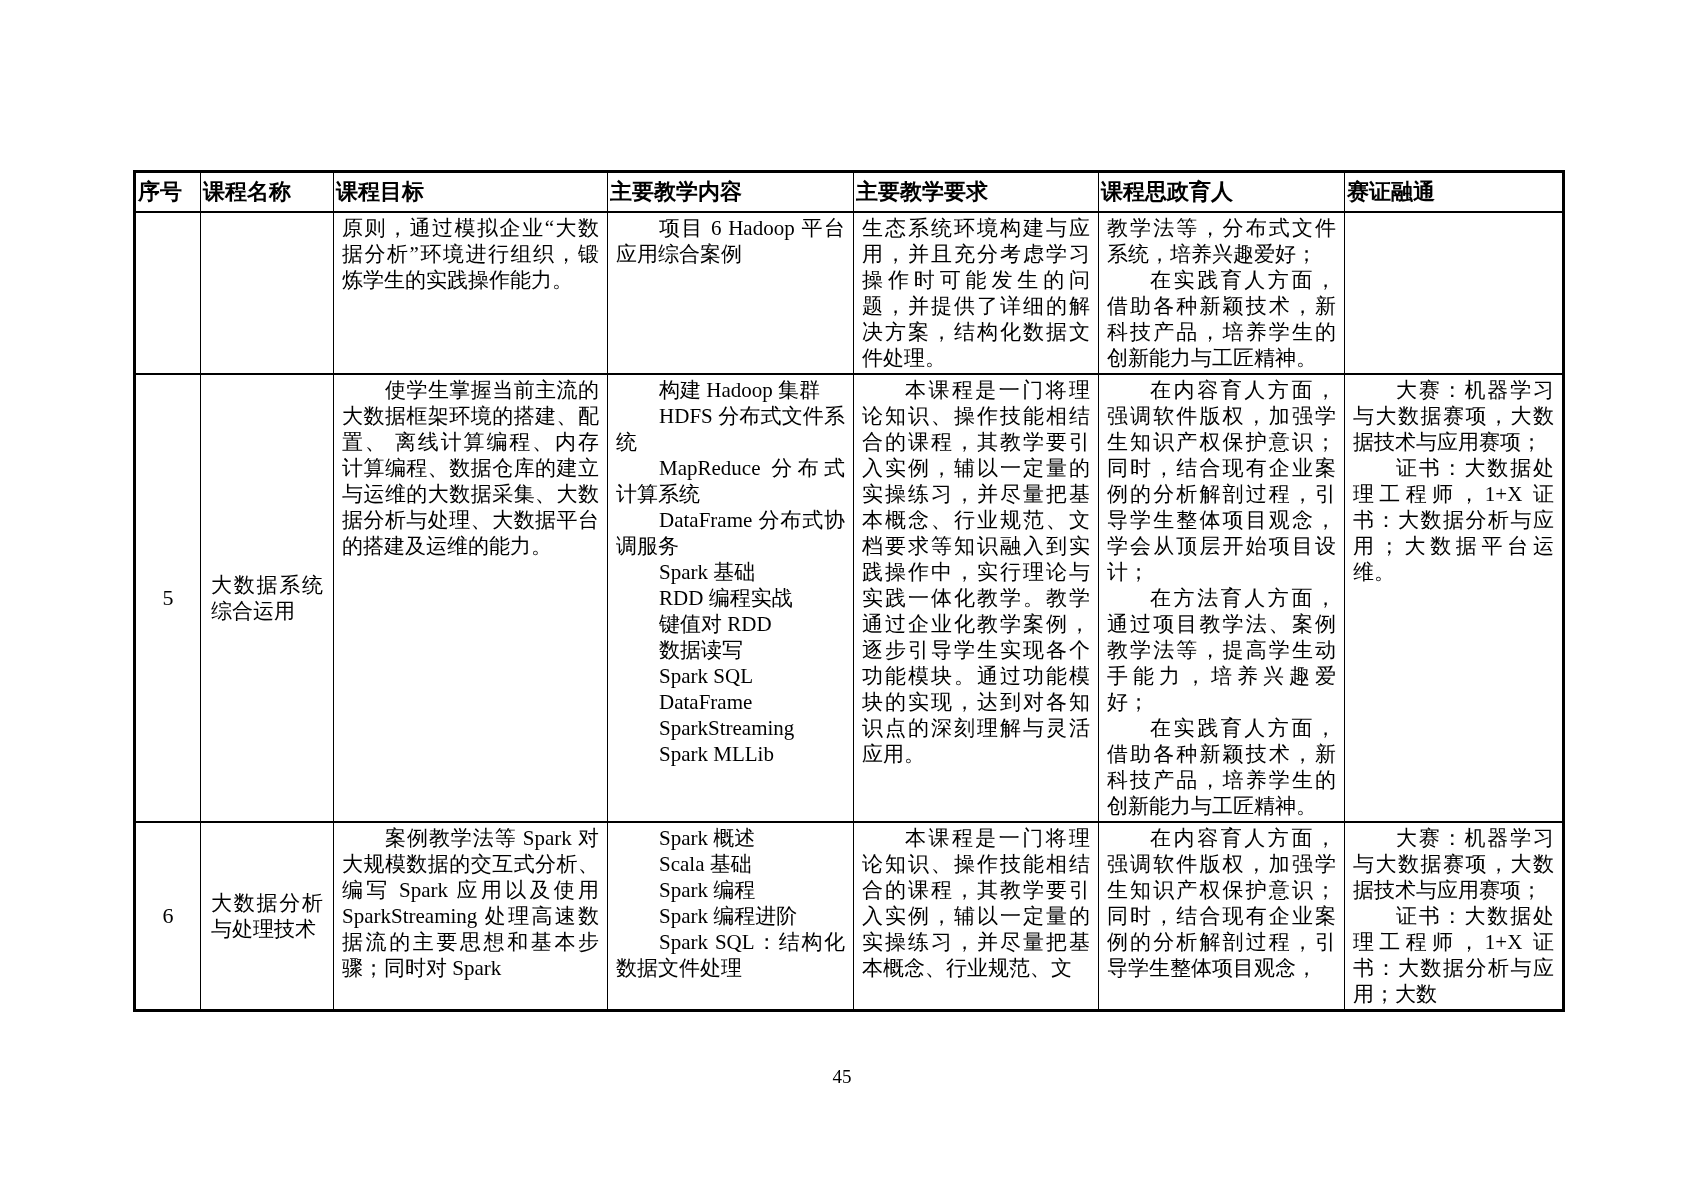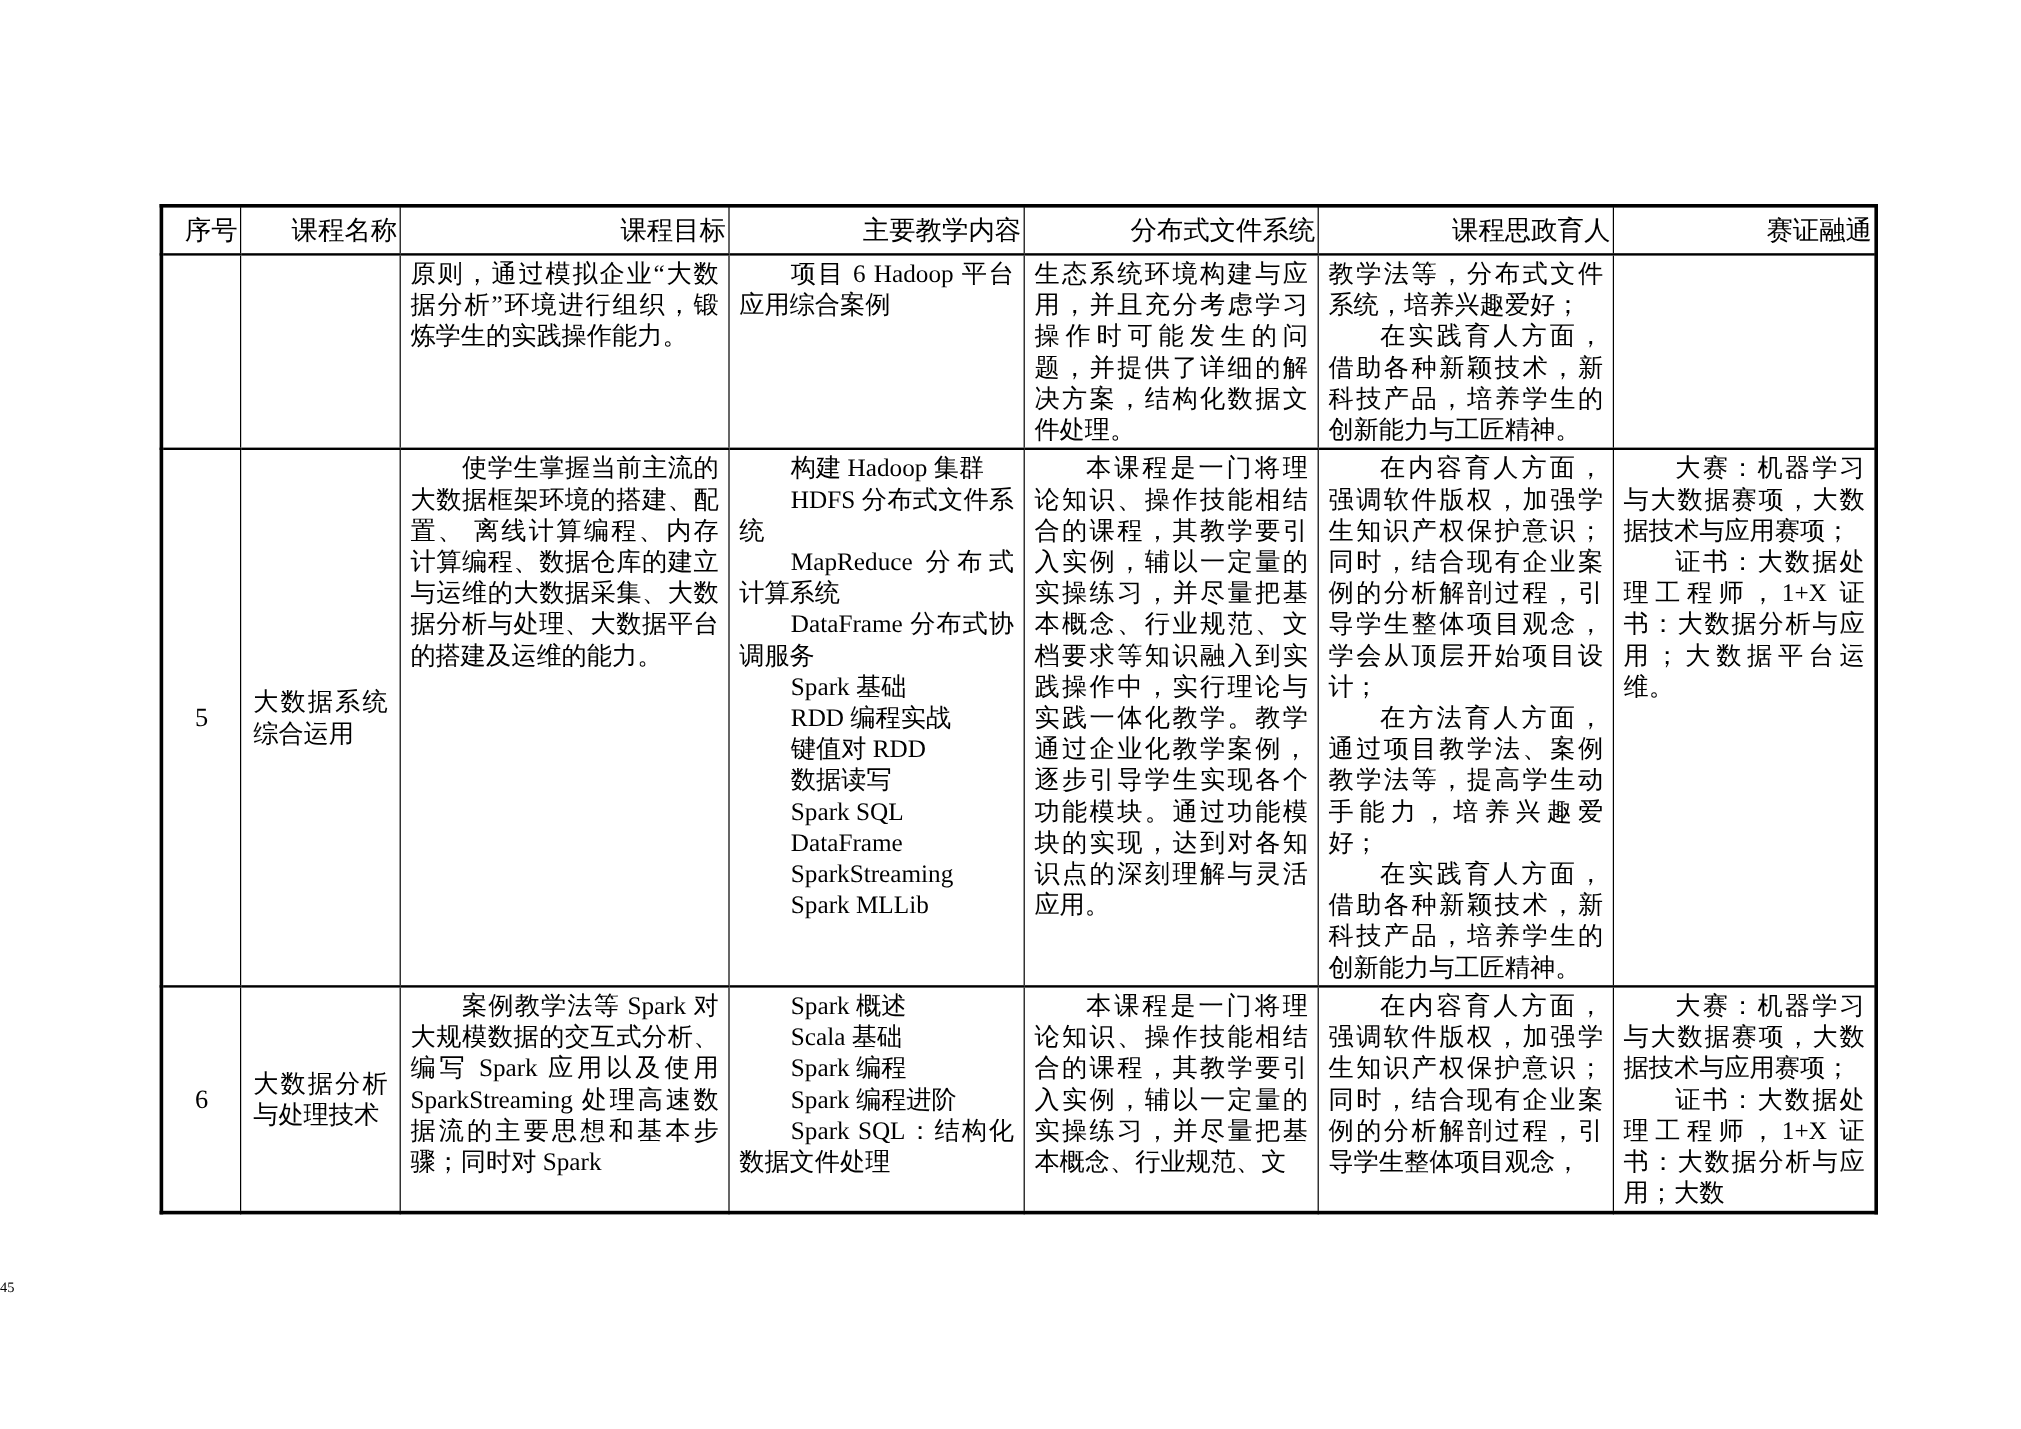--- a/index.html
+++ b/index.html
@@ -16,35 +16,35 @@
   }
   th,td{
     border:1px solid #000;
     border-top-width:2px;border-bottom-width:2px;
     padding:2px 8px;
     overflow:hidden;
   }
   th{
     height:34px;
     font-family:"Liberation Sans","DejaVu Sans",sans-serif;
-    font-weight:normal;font-size:22px;text-align:right;vertical-align:middle;
+    font-weight:bold;font-size:22px;text-align:left;vertical-align:middle;
     padding:2px 2px;
   }
   td{font-size:21px;line-height:26px;vertical-align:top;}
   td.mid{vertical-align:middle;text-align:center;}
   td.num{font-size:22px;}
   td.name{text-align:justify;padding:0 10px;margin-top:20px;}
   .para{margin:0;text-align:justify;}
   .ind{text-indent:2.05em;}
   tr.r0{height:153px;}
   tr.r1{height:405px;}
   tr.r2{height:155px;}
   .page-number{
     position:absolute;left:0;right:0;top:1066px;
-    font-size:12px;
+    text-align:center;font-size:19px;
   }
 </style>
 </head>
 <body>
 
 <div class="page">
 
   <table class="course">
     <colgroup>
       <col style="width:66px">
@@ -54,21 +54,21 @@
       <col style="width:245px">
       <col style="width:246px">
       <col style="width:219px">
     </colgroup>
     <thead>
       <tr>
         <th>序号</th>
         <th>课程名称</th>
         <th>课程目标</th>
         <th>主要教学内容</th>
-        <th>分布式文件系统</th>
+        <th>主要教学要求</th>
         <th>课程思政育人</th>
         <th>赛证融通</th>
       </tr>
     </thead>
     <tbody>
       <tr class="r0">
         <td class="mid num"></td>
         <td class="mid name"></td>
         <td>
             <p class="para">原则，通过模拟企业“大数据分析”环境进行组织，锻炼学生的实践操作能力。</p>

